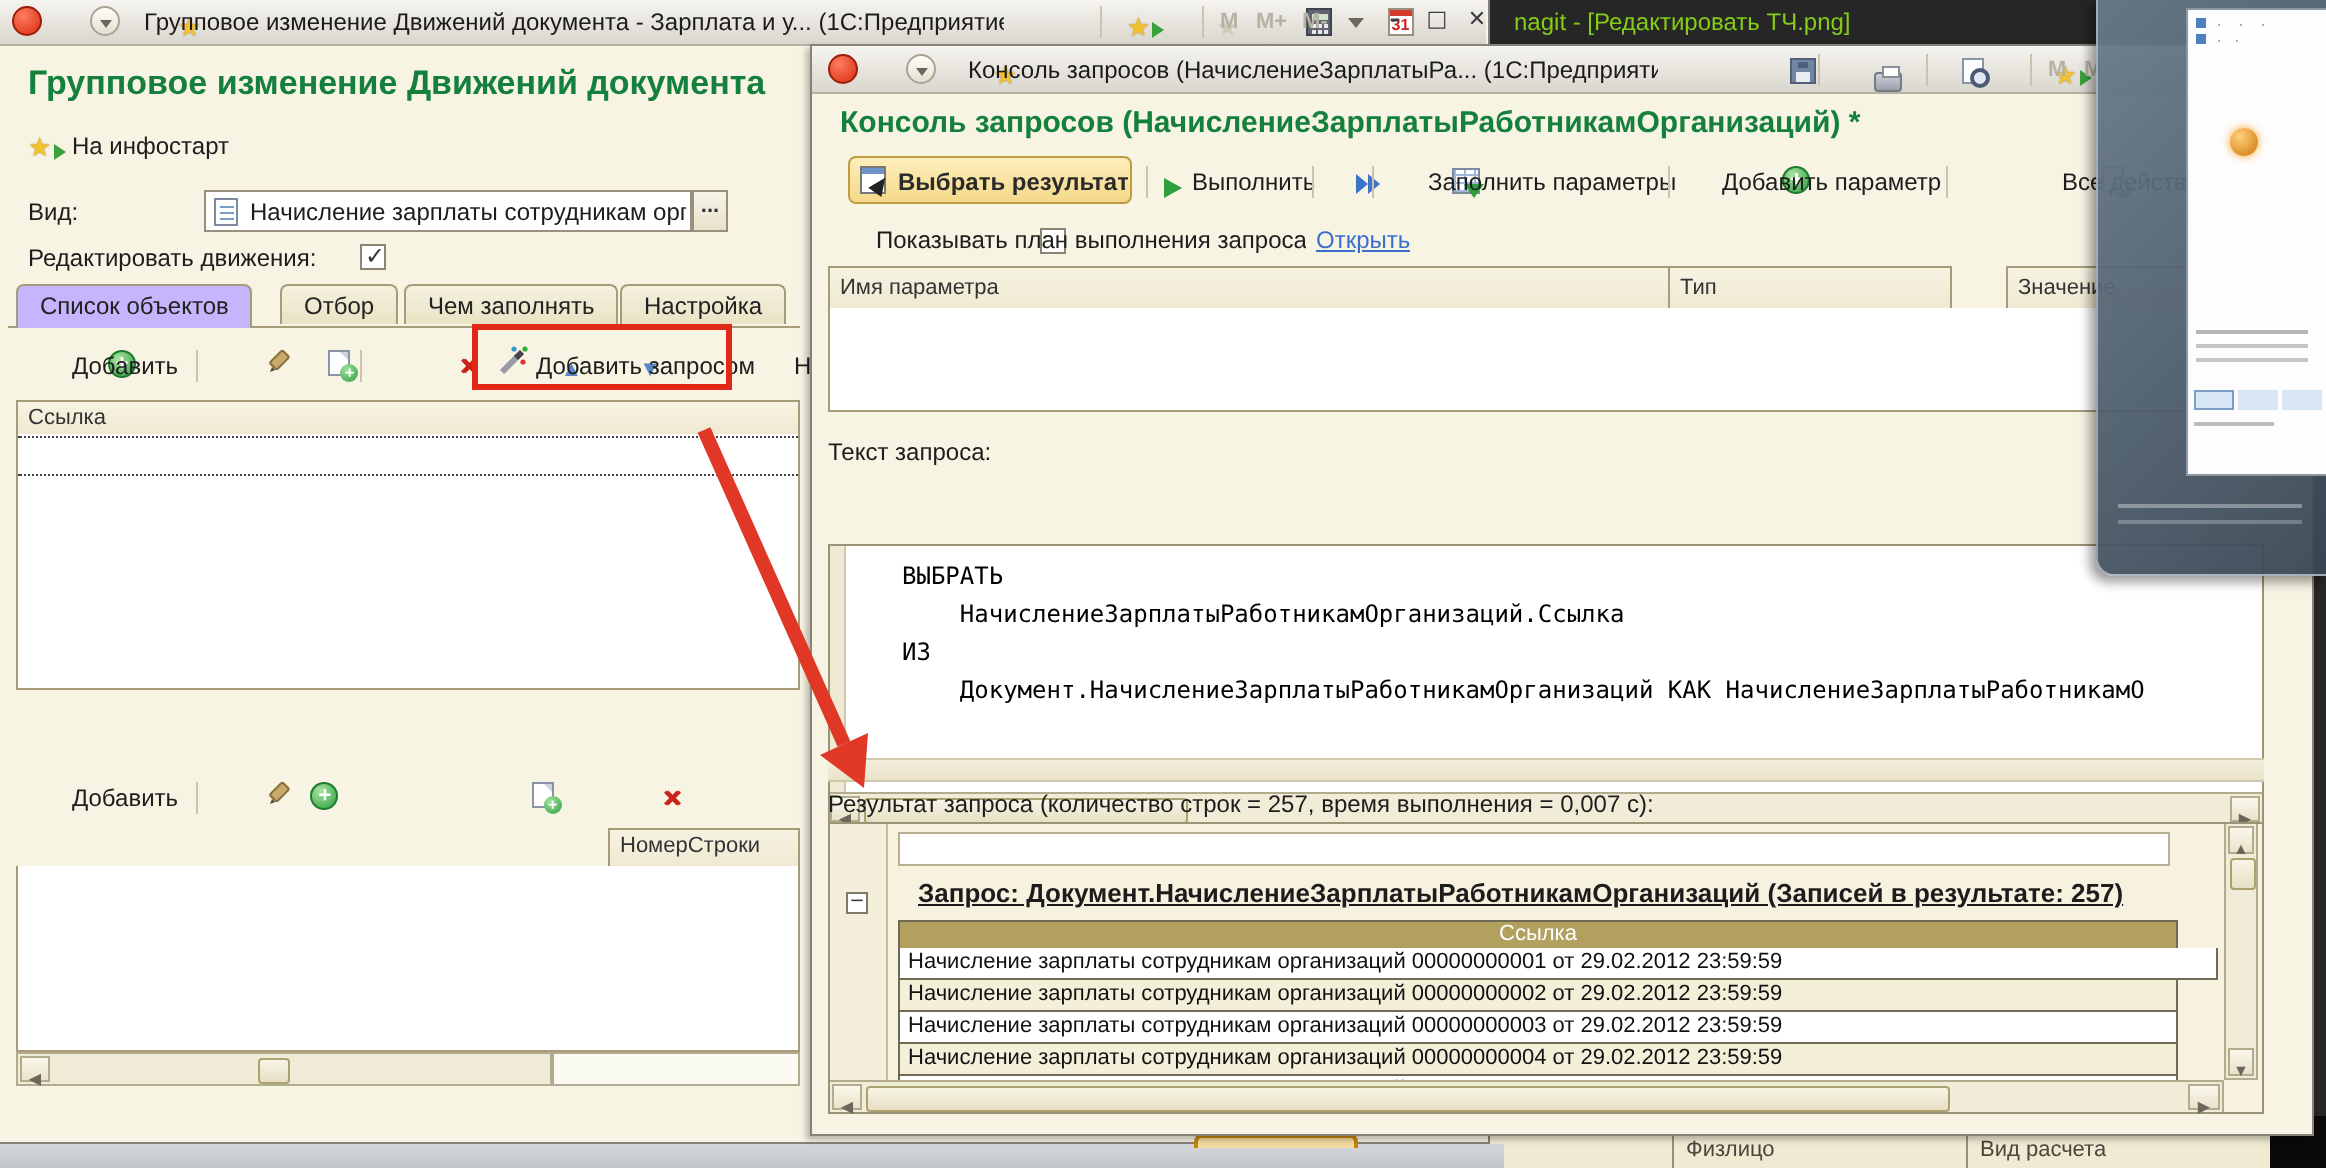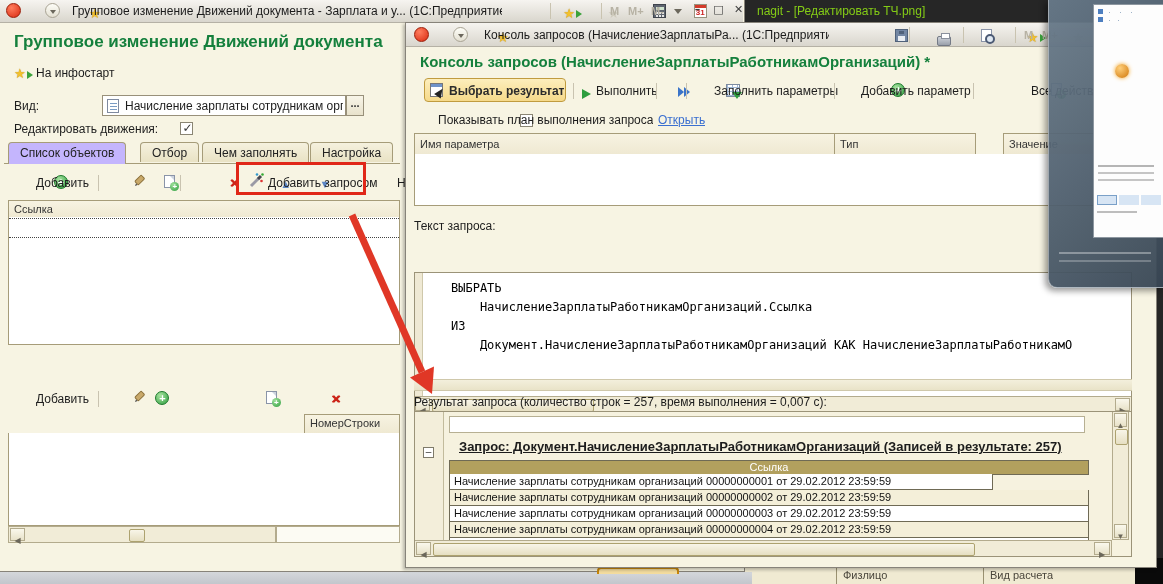--- a/index.html
+++ b/index.html
@@ -283,21 +283,21 @@
     <div class="abs nw txt12" style="left:8px;top:372px;">Результат запроса (количество строк = 257, время выполнения = 0,007 с):</div>
 
     
     <div class="abs" style="left:8px;top:388px;width:718px;height:146px;background:#f6f2df;border:1px solid #9b9378;box-sizing:border-box;">
       <div class="abs" style="left:0;top:0;width:28px;height:128px;background:#f3eeda;border-right:1px solid #c2bb9c;"></div>
       <div class="abs" style="left:34px;top:4px;width:636px;height:17px;background:#fff;border:1px solid #b7b093;box-sizing:border-box;"></div>
       <span class="ic minusbox abs" style="left:8px;top:32px;"></span>
       <div class="abs nw" style="left:44px;top:27px;width:640px;font-size:13px;font-weight:bold;color:#1c1c1c;text-decoration:underline;">Запрос: Документ.НачислениеЗарплатыРаботникамОрганизаций (Записей в результате: 257)</div>
       
       <div class="abs nw" style="left:34px;top:48px;width:640px;height:15px;background:#b2a05e;border:1px solid #6f6a55;box-sizing:border-box;text-align:center;font-size:11px;color:#fff;">Ссылка</div>
-      <div class="abs resrow" style="left:34px;top:62px;width:544px;height:16px;">Начисление зарплаты сотрудникам организаций 00000000001 от 29.02.2012 23:59:59</div>
+      <div class="abs resrow" style="left:34px;top:62px;width:660px;height:16px;">Начисление зарплаты сотрудникам организаций 00000000001 от 29.02.2012 23:59:59</div>
       <div class="abs resrow resrow-alt" style="left:34px;top:78px;width:640px;height:16px;">Начисление зарплаты сотрудникам организаций 00000000002 от 29.02.2012 23:59:59</div>
       <div class="abs resrow" style="left:34px;top:94px;width:640px;height:16px;">Начисление зарплаты сотрудникам организаций 00000000003 от 29.02.2012 23:59:59</div>
       <div class="abs resrow resrow-alt" style="left:34px;top:110px;width:640px;height:16px;">Начисление зарплаты сотрудникам организаций 00000000004 от 29.02.2012 23:59:59</div>
       <div class="abs resrow" style="left:34px;top:126px;width:640px;height:5px;border-bottom:none;">Начисление зарплаты сотрудникам организаций 00000000005 от 29.02.2012 23:59:59</div>
       
       <div class="abs scr" style="left:697px;top:0;width:17px;height:128px;border-top:none;">
         <span class="abs scr-btn scr-u" style="left:1px;top:1px;width:13px;height:14px;"></span>
         <span class="abs scr-th" style="left:2px;top:17px;width:11px;height:14px;"></span>
         <span class="abs scr-btn scr-d" style="left:1px;top:112px;width:13px;height:14px;"></span>
       </div>

